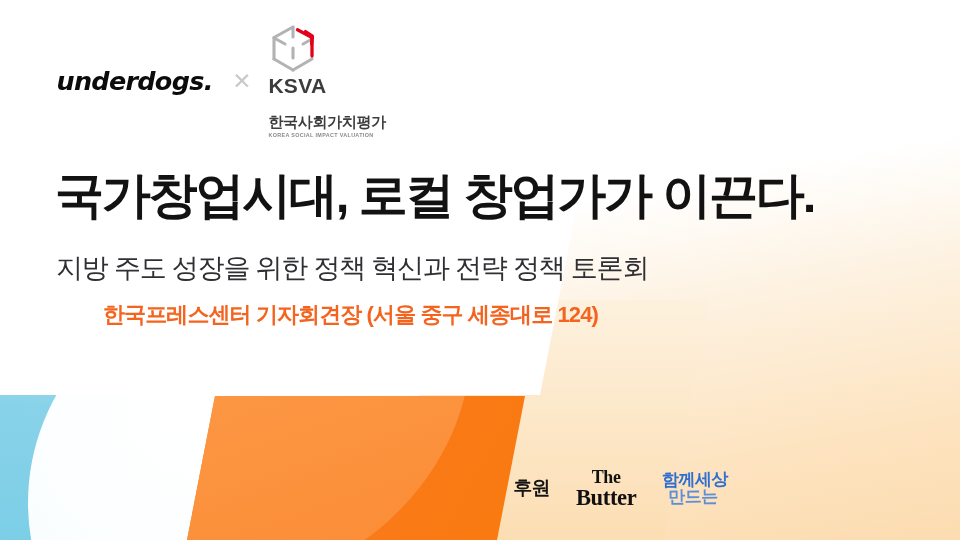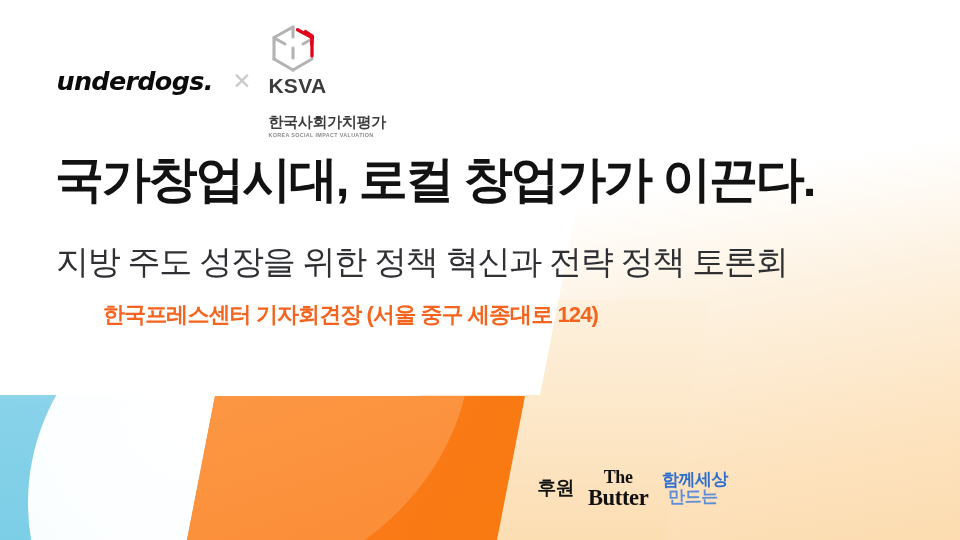--- a/index.html
+++ b/index.html
@@ -198,33 +198,33 @@
     letter-spacing: 0.35px;
     color: #8a8a8a;
     margin-top: 4px;
     white-space: nowrap;
   }
 
   
   .headline {
     position: absolute;
     left: 55px;
-    top: 120px;
+    top: 136px;
     font-size: 49px;
     font-weight: 800;
     letter-spacing: -2.2px;
     color: #121212;
     line-height: 1.1;
     white-space: nowrap;
   }
   .subtitle {
     position: absolute;
     left: 56px;
-    top: 214px;
-    font-size: 33px;
+    top: 230px;
+    font-size: 27px;
     font-weight: 500;
     letter-spacing: -1.2px;
     color: #2f3033;
     line-height: 1.25;
     white-space: nowrap;
   }
 
   
   .meta-row {
     position: absolute;
@@ -242,21 +242,21 @@
     margin-left: 46px;
   }
 
   
   .sponsors {
     position: absolute;
     right: 48px;
     bottom: 32px;
     display: flex;
     align-items: center;
-    gap: 12px;
+    gap: 24px;
   }
   .sponsor-label {
     font-size: 19px;
     font-weight: 700;
     letter-spacing: -0.8px;
     color: #141414;
   }
   .butter-logo {
     font-family: "Liberation Serif", "DejaVu Serif", serif;
     font-weight: 700;

